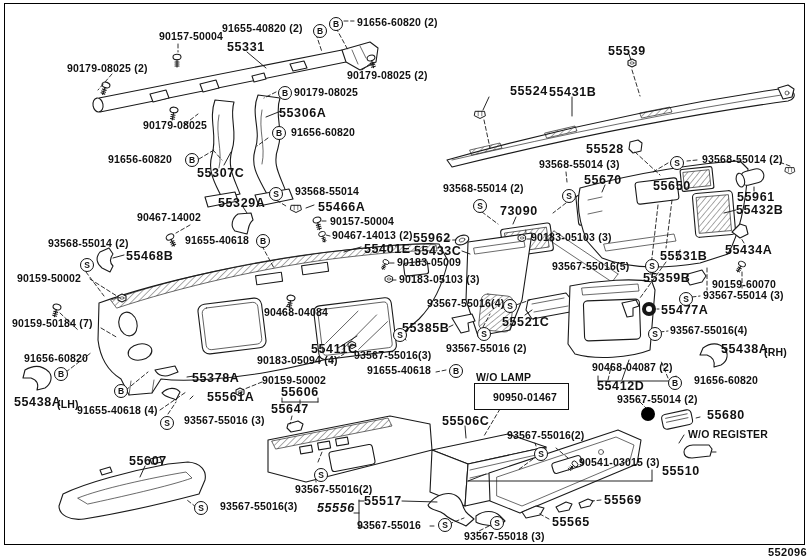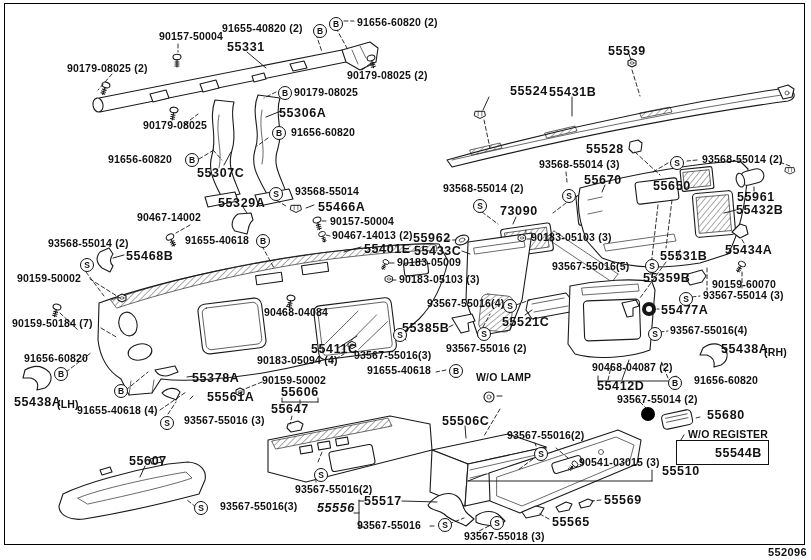--- a/index.html
+++ b/index.html
@@ -362,20 +362,20 @@
       <span class="mk" style="left: 160px; top: 416px;">S</span>
       <span class="mk" style="left: 314px; top: 468px;">S</span>
       <span class="mk" style="left: 194px; top: 501px;">S</span>
       <span class="mk" style="left: 438px; top: 518px;">S</span>
       <span class="mk" style="left: 490px; top: 516px;">S</span>
       <span class="mk" style="left: 534px; top: 447px;">S</span>
       <span class="dot" style="left: 641px; top: 407px;"></span>
     </div>
 
   <span class="box-title" style="left:476px;top:371px">W/O LAMP</span>
+  <div class="callout-rect rect-lamp">
+    <span class="pn" style="margin-left:14px">90950-01467</span>
+  </div>
 
   <span class="box-title" style="left:688px;top:428px">W/O REGISTER</span>
-  <div class="callout-rect rect-reg">
-    <span class="pn big" style="margin-left:34px">55544B</span>
-  </div>
 
   <span class="footer-code">552096</span>
 </div>
 
 </body></html>

